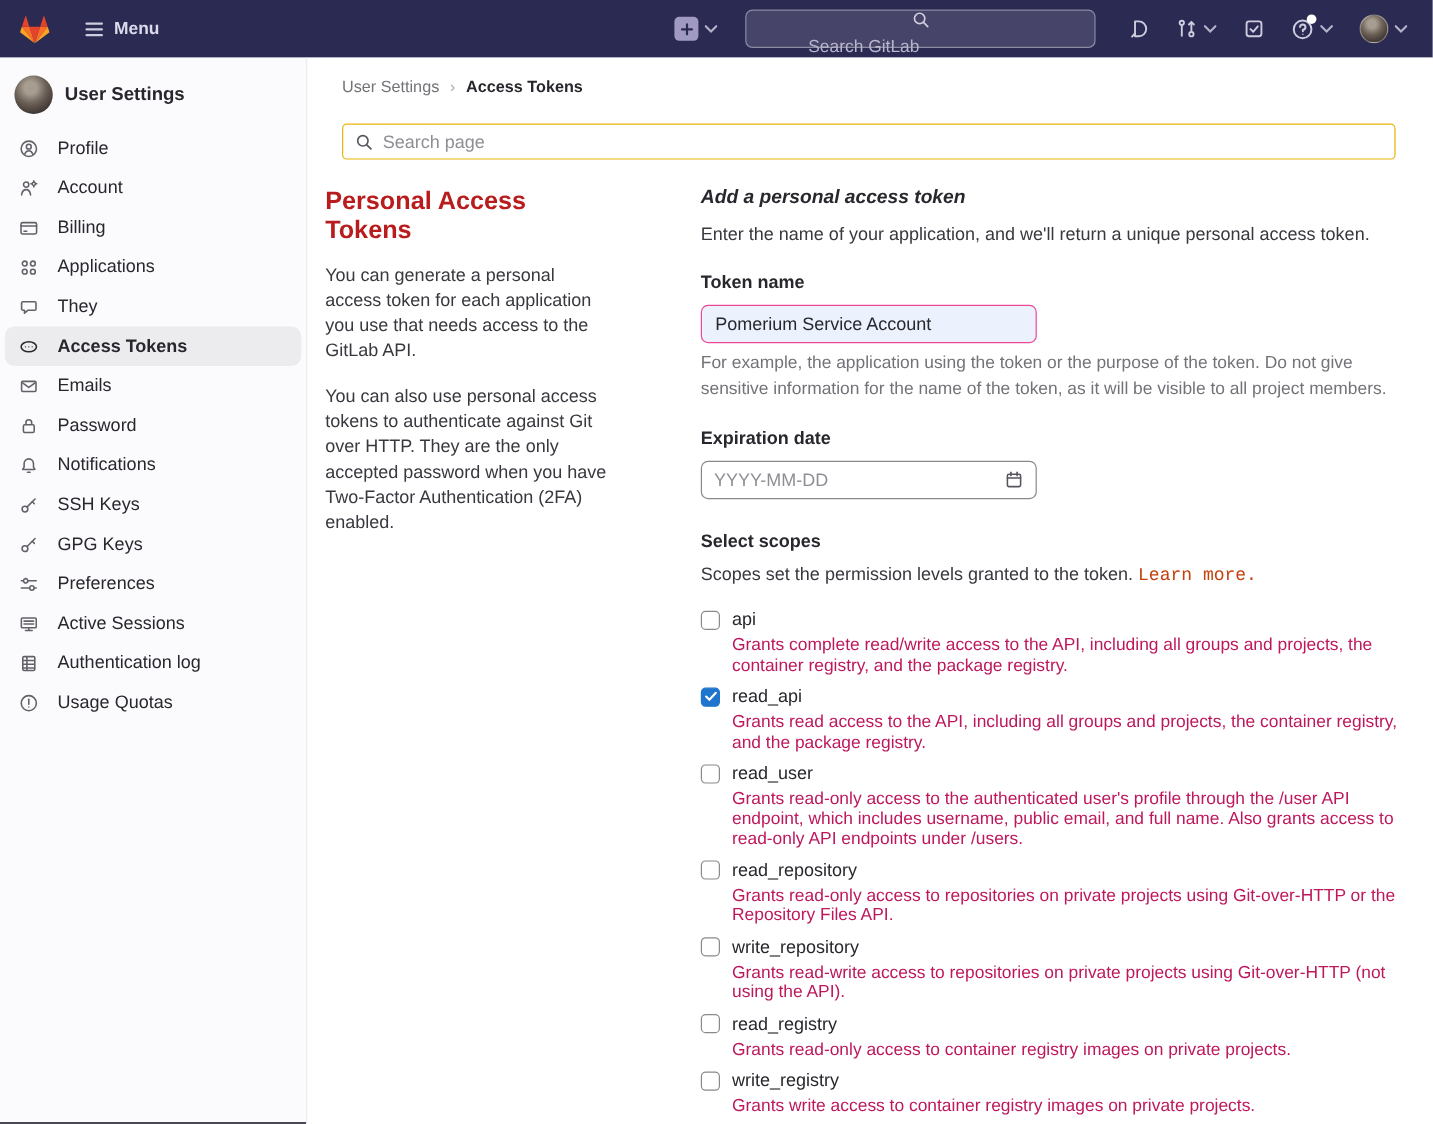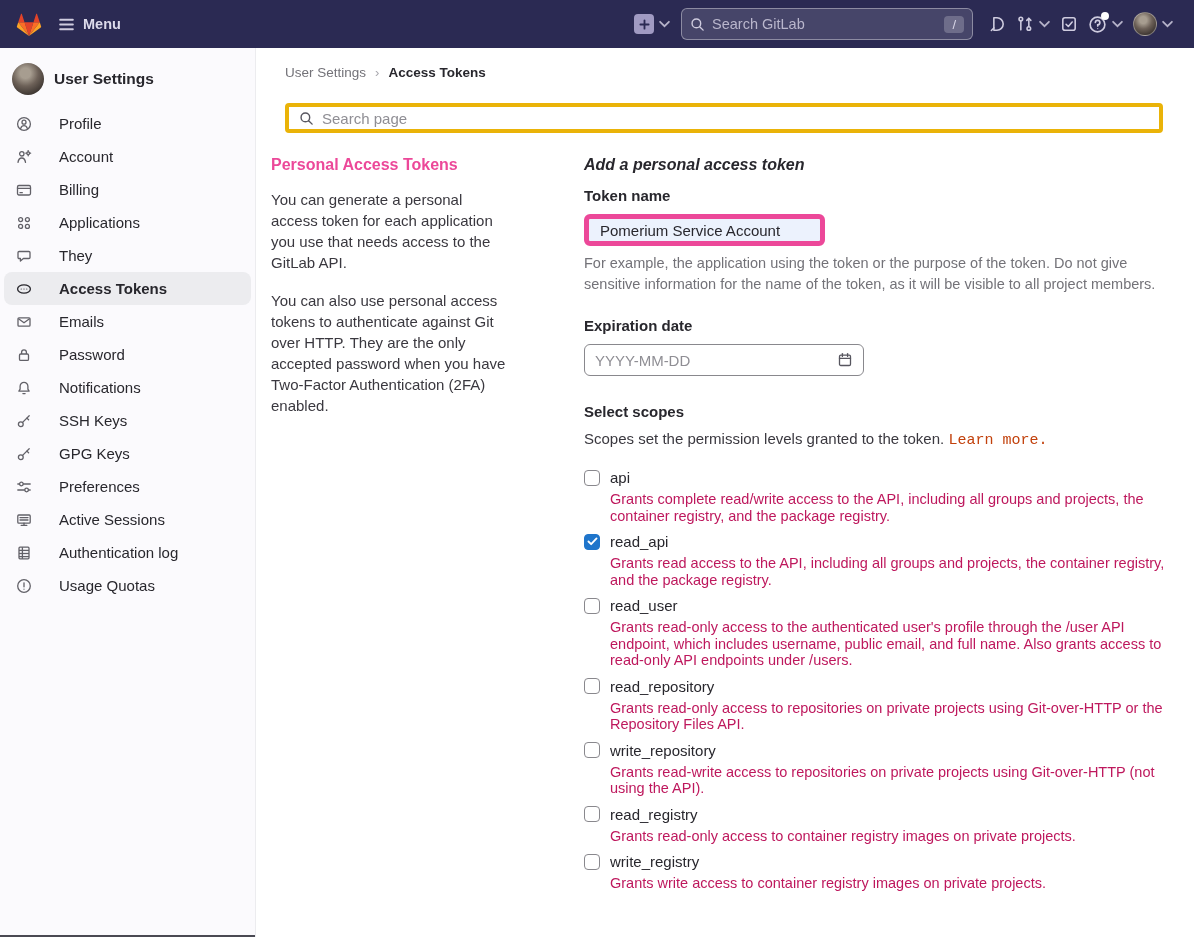--- a/index.html
+++ b/index.html
@@ -4,34 +4,34 @@
 <style>
   * { box-sizing: border-box; margin: 0; padding: 0; }
   html,body { width:1194px; height:937px; overflow:hidden; }
   body {
     font-family: "Liberation Sans", "DejaVu Sans", sans-serif;
     background:#ffffff; color:#28272d; font-size:15px;
   }
   
   .navbar {
     height:48px; background:#2b2a53; display:flex; align-items:center;
-    padding:0 16px; 
+    padding:0 16px; gap:12px;
   }
   .navbar svg { display:block; }
   .logo { width:26px; height:26px; cursor:pointer; }
   .menu-btn { display:flex; align-items:center; gap:8px; color:#dcdaea;
     font-weight:bold; font-size:14.5px; margin-left:16px; cursor:pointer; }
   .nav-spacer { flex:1; }
   .nav-ico { color:#cfccdf; display:flex; align-items:center; cursor:pointer; }
   .plus-box { width:20px; height:20px; background:#a09ac2; border-radius:4px;
     display:flex; align-items:center; justify-content:center; color:#2b2a53; cursor:pointer; }
   .chev { color:#b5b2c9; margin-left:2px; }
   .nav-search { width:292px; height:32px; background:rgba(255,255,255,0.13);
     border:1px solid rgba(255,255,255,0.38); border-radius:6px; display:flex;
-    align-items:center; padding:0 8px; gap:7px; margin:0 10px 0 6px; }
+    align-items:center; padding:0 8px; gap:7px; margin:0 10px 0 6px;flex-direction:column; }
   .nav-search input { flex:1; background:transparent; border:none; outline:none;
     color:#e5e3f0; font-size:14.5px; font-family:inherit; }
   .nav-search input::placeholder { color:#b9b6cc; }
   .nav-kbd { background:rgba(255,255,255,0.22); color:#d8d6e6; border-radius:4px;
     padding:1px 8px; font-size:13px; }
   .icon-btn { display:flex; align-items:center; gap:3px; padding:0 5px; cursor:pointer; }
   .help-wrap { position:relative; }
   .help-dot { position:absolute; top:-3px; right:-2px; width:8px; height:8px;
     background:#ffffff; border-radius:50%; }
   .avatar { width:24px; height:24px; border-radius:50%;
@@ -41,46 +41,46 @@
   .shell { display:flex; height:889px;border-radius:16px; }
   
   .sidebar { width:256px; background:#fbfafd; border-right:1px solid #ececef;
     padding-top:9px; position:relative; }
   .sidebar-bottom-edge { position:absolute; bottom:0; left:0; width:100%; height:2px; background:#4a4953; }
   .sb-head { display:flex; align-items:center; gap:10px; padding:6px 16px 12px 12px; }
   .sb-avatar { width:32px; height:32px; border-radius:50%;
     background:radial-gradient(circle at 42% 32%, #a79d90 0 18%, #6d6158 45%, #39322e 80%); }
   .sb-title { font-weight:bold; font-size:15.5px; color:#28272d; }
   .sb-list { list-style:none; }
-  .sb-item { display:flex; align-items:center; gap:27px; height:33px;
+  .sb-item { display:flex; align-items:center; gap:16px; height:33px;
     padding:0 16px; color:#28272d; font-size:15px; cursor:pointer; }
   .sb-item .sb-ico { color:#626168; display:flex; }
   .sb-item.active { background:#ececef; border-radius:8px; margin:0 4px; padding:0 12px; font-weight:bold; }
   .sb-item.active .sb-ico { color:#28272d; }
   
   .main { flex:1; background:#ffffff; overflow:hidden; }
   .breadcrumb { display:flex; align-items:center; gap:9px; padding:17px 0 0 29px;
     font-size:13.5px; }
   .bc-link { color:#737278; cursor:pointer; }
   .bc-sep { color:#a8a7ad; font-size:13px; }
   .bc-current { color:#28272d; font-weight:bold; }
-  .page-search { margin:23px 31px 0 29px; height:30px; border:4px solid #eab308;
+  .page-search { margin:23px 31px 0 29px; height:30px; border:1px solid #eab308;
     border-radius:4px; display:flex; align-items:center; padding:0 10px; gap:8px; color:#737278; }
   .page-search input { flex:1; border:none; outline:none; font-size:15px;
     font-family:inherit; color:#28272d; }
   .page-search input::placeholder { color:#8f8e94; }
   .content { display:flex; padding:23px 0 0 15px; }
   .col-left { width:238px; margin-right:75px; }
-  .col-left h2 { font-size:16px; font-weight:bold; color:#ec4899; margin-bottom:15px; }
+  .col-left h2 { font-size:21px; font-weight:bold; color:#b91c1c; margin-bottom:15px; }
   .col-left p { font-size:15px; line-height:21px; color:#3a383f; margin-bottom:17px; }
   .col-right { width:592px; }
   .section-title { font-size:16px; font-weight:bold; margin-bottom:13px;font-style:italic; }
   .section-sub { font-size:15px; color:#3a383f; margin-bottom:23px; }
   .field-label { font-size:15px; font-weight:bold; margin-bottom:10px; }
-  .token-input { width:241px; height:32px; background:#ecf2fd; border:5px solid #ec4899;
+  .token-input { width:280px; height:32px; background:#ecf2fd; border:1px solid #ec4899;
     border-radius:6px; padding:0 11px; font-size:15px; font-family:inherit;
     color:#28272d; outline:none; }
   .help-text { font-size:14.5px; color:#737278; line-height:21px; margin-top:7px; }
   .exp-group { margin-top:22px; }
   .date-wrap { width:280px; height:32px; border:1px solid #89888d; border-radius:6px;
     display:flex; align-items:center; padding:0 10px; color:#737278; background:#fff; }
   .date-wrap input { flex:1; border:none; outline:none; font-size:15px;
     font-family:inherit; color:#28272d; }
   .date-wrap input::placeholder { color:#8f8e94; }
   .scopes-group { margin-top:27px; }
@@ -396,20 +396,21 @@
 
     <div class="content">
       <div class="col-left">
         <h2>Personal Access Tokens</h2>
         <p>You can generate a personal access token for each application you use that needs access to the GitLab API.</p>
         <p>You can also use personal access tokens to authenticate against Git over HTTP. They are the only accepted password when you have Two-Factor Authentication (2FA) enabled.</p>
       </div>
 
       <div class="col-right">
         <div class="section-title">Add a personal access token</div>
+        <div class="section-sub">Enter the name of your application, and we'll return a unique personal access token.</div>
 
         <div class="field-label">Token name</div>
         <input class="token-input" type="text" value="Pomerium Service Account" style="">
         <div class="help-text">For example, the application using the token or the purpose of the token. Do not give sensitive information for the name of the token, as it will be visible to all project members.</div>
 
         <div class="exp-group">
           <div class="field-label">Expiration date</div>
           <div class="date-wrap">
             <input type="text" placeholder="YYYY-MM-DD" style="">
             <span style="display:flex;">

